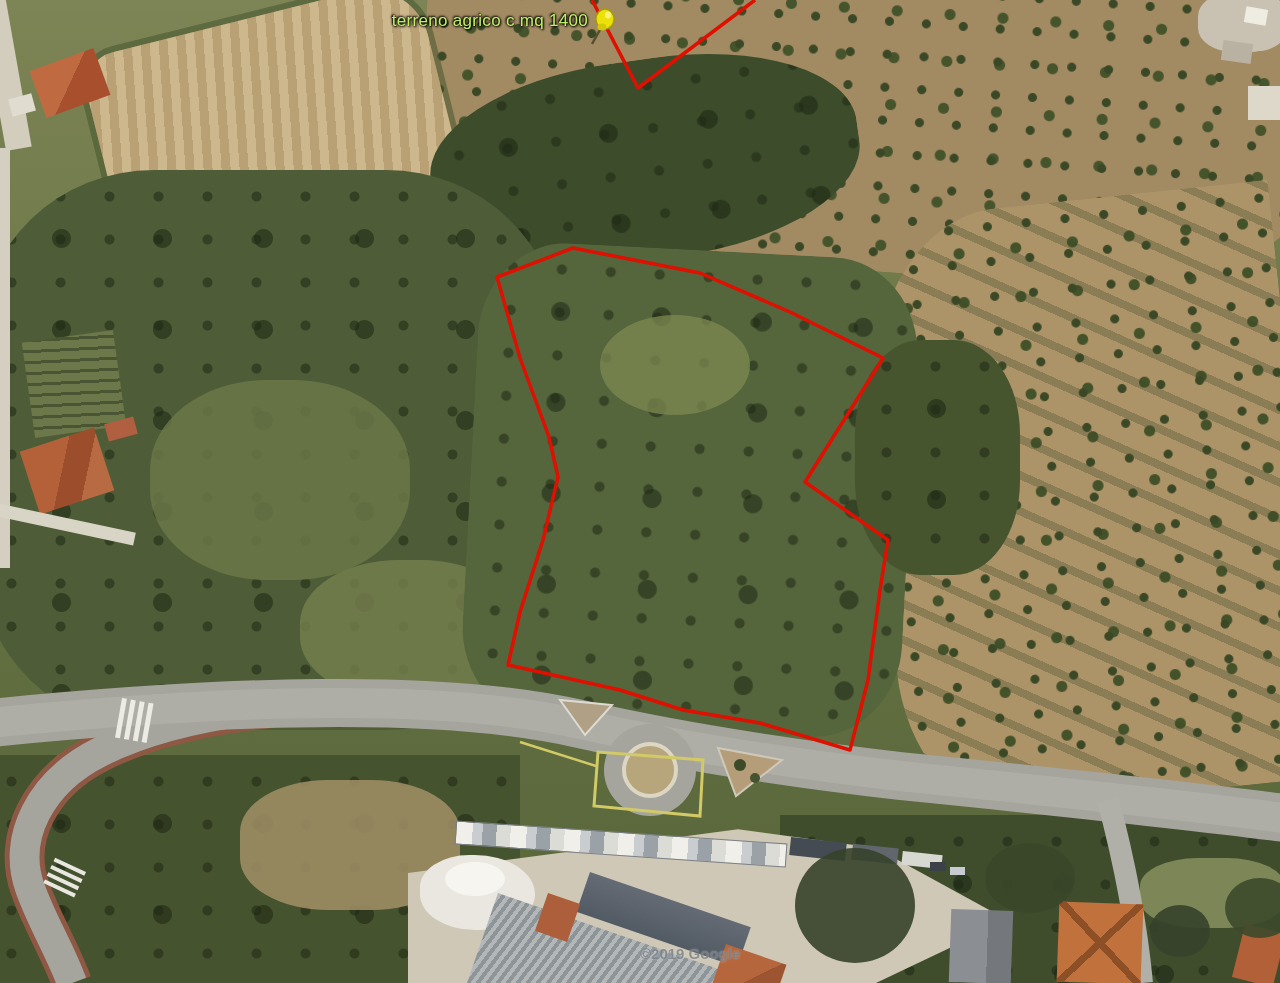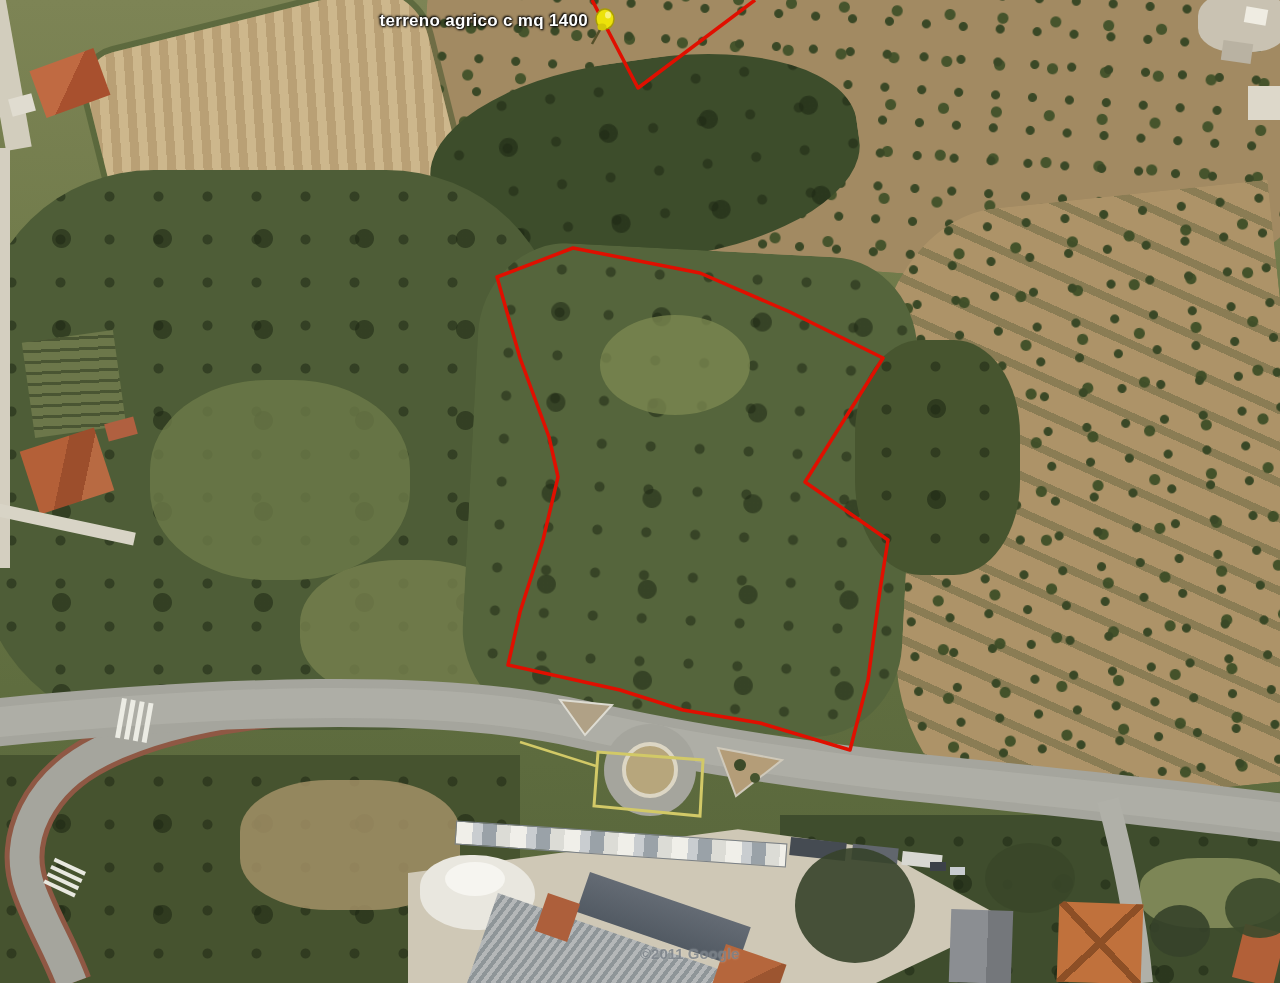--- a/index.html
+++ b/index.html
@@ -14,21 +14,21 @@
       background-size:37px 33px,53px 47px;background-position:0 0,19px 15px;}
   .grove-rows{background-image:
       repeating-linear-gradient(30deg,rgba(0,0,0,0) 0 25px,rgba(58,72,38,.30) 25px 33px),
       radial-gradient(circle,#3a4826 0 4px,rgba(0,0,0,0) 5px),
       radial-gradient(circle,#44522a 0 5px,rgba(0,0,0,0) 6px);
       background-size:auto,39px 35px,57px 49px;background-position:0 0,0 0,20px 17px;}
   .speckle{background-image:
       radial-gradient(circle,rgba(30,40,20,.55) 0 4.5px,rgba(0,0,0,0) 5.5px),
       radial-gradient(circle,rgba(24,34,16,.50) 0 9px,rgba(0,0,0,0) 10px);
       background-size:49px 43px,101px 91px;background-position:7px 5px,31px 23px;}
-  #placemark-label{position:absolute;color:#ffffff;font-size:17px;font-weight:bold;
+  #placemark-label{position:absolute;color:#bef264;font-size:17px;font-weight:normal;
       white-space:nowrap;text-shadow:0 0 3px #000,1px 1px 2px #000,-1px -1px 2px #000;
       letter-spacing:.3px;}
   #attribution{position:absolute;color:#7d848b;font-size:15px;font-weight:bold;
       white-space:nowrap;text-shadow:0 0 2px rgba(255,255,255,.4);opacity:.85;}
   svg.layer{position:absolute;left:0;top:0;width:1280px;height:983px;}
 </style>
 </head>
 <body>
 
 <div id="stage">
@@ -176,15 +176,15 @@
     </svg>
 
   <svg id="placemark-pin" class="abs" width="34" height="42" viewBox="0 0 34 42" style="overflow: visible; left: 587px; top: 6px;">
     <line x1="14" y1="22" x2="5" y2="38" stroke="#55502a" stroke-width="2.5"></line>
     <ellipse cx="18" cy="13" rx="9" ry="10" fill="#ece20a" stroke="#a89c06" stroke-width="1.5"></ellipse>
     <ellipse cx="15" cy="21" rx="4.5" ry="3.5" fill="#d4c908"></ellipse>
     <ellipse cx="21" cy="9" rx="3" ry="3.5" fill="#f8f27a"></ellipse>
   </svg>
   <div id="placemark-label" style="right: 692px; top: 11px;">terreno agrico c mq 1400</div>
 
-  <div id="attribution" style="left:640px;top:945px;">©2011 Google</div>
+  <div id="attribution" style="left:640px;top:945px;">©2019 Google</div>
 
 </div>
 
 </body></html>

